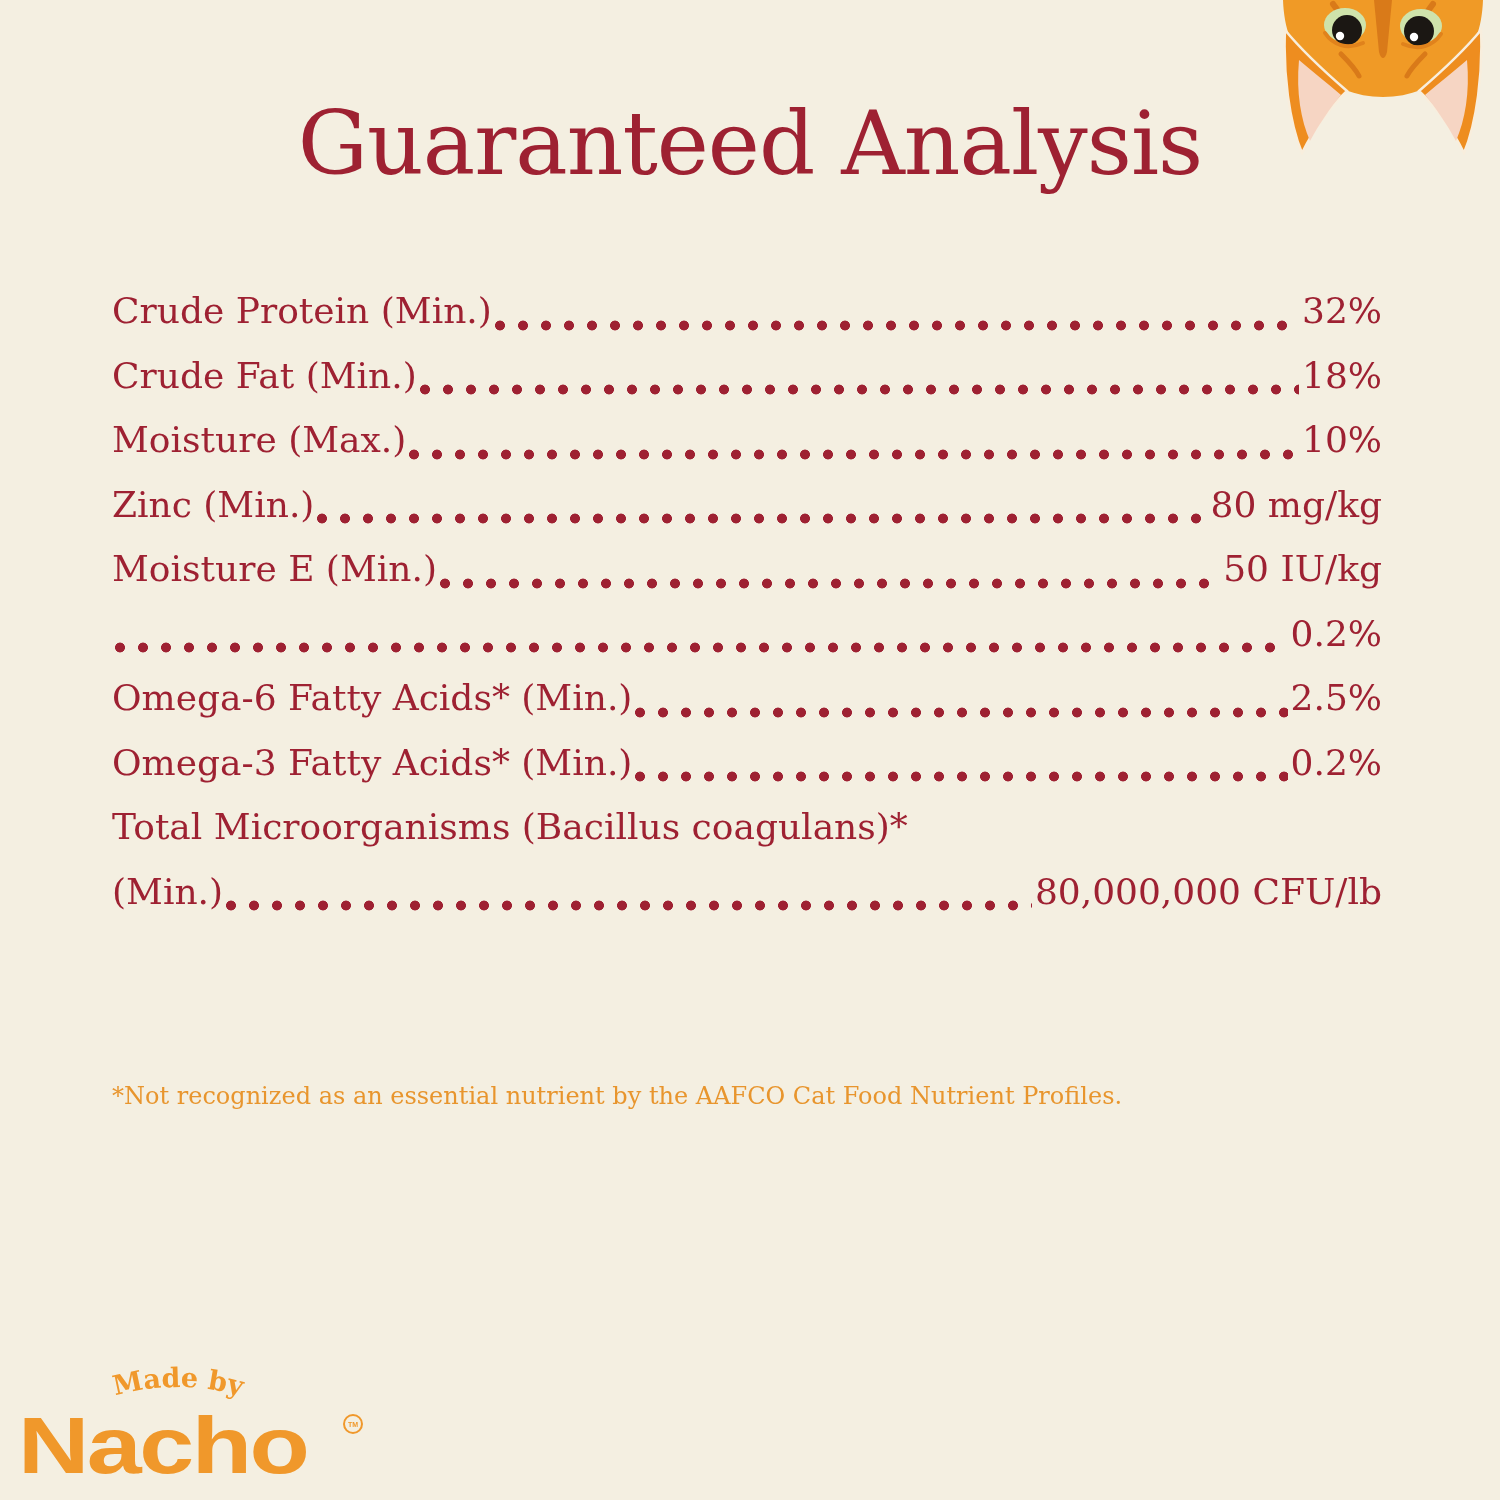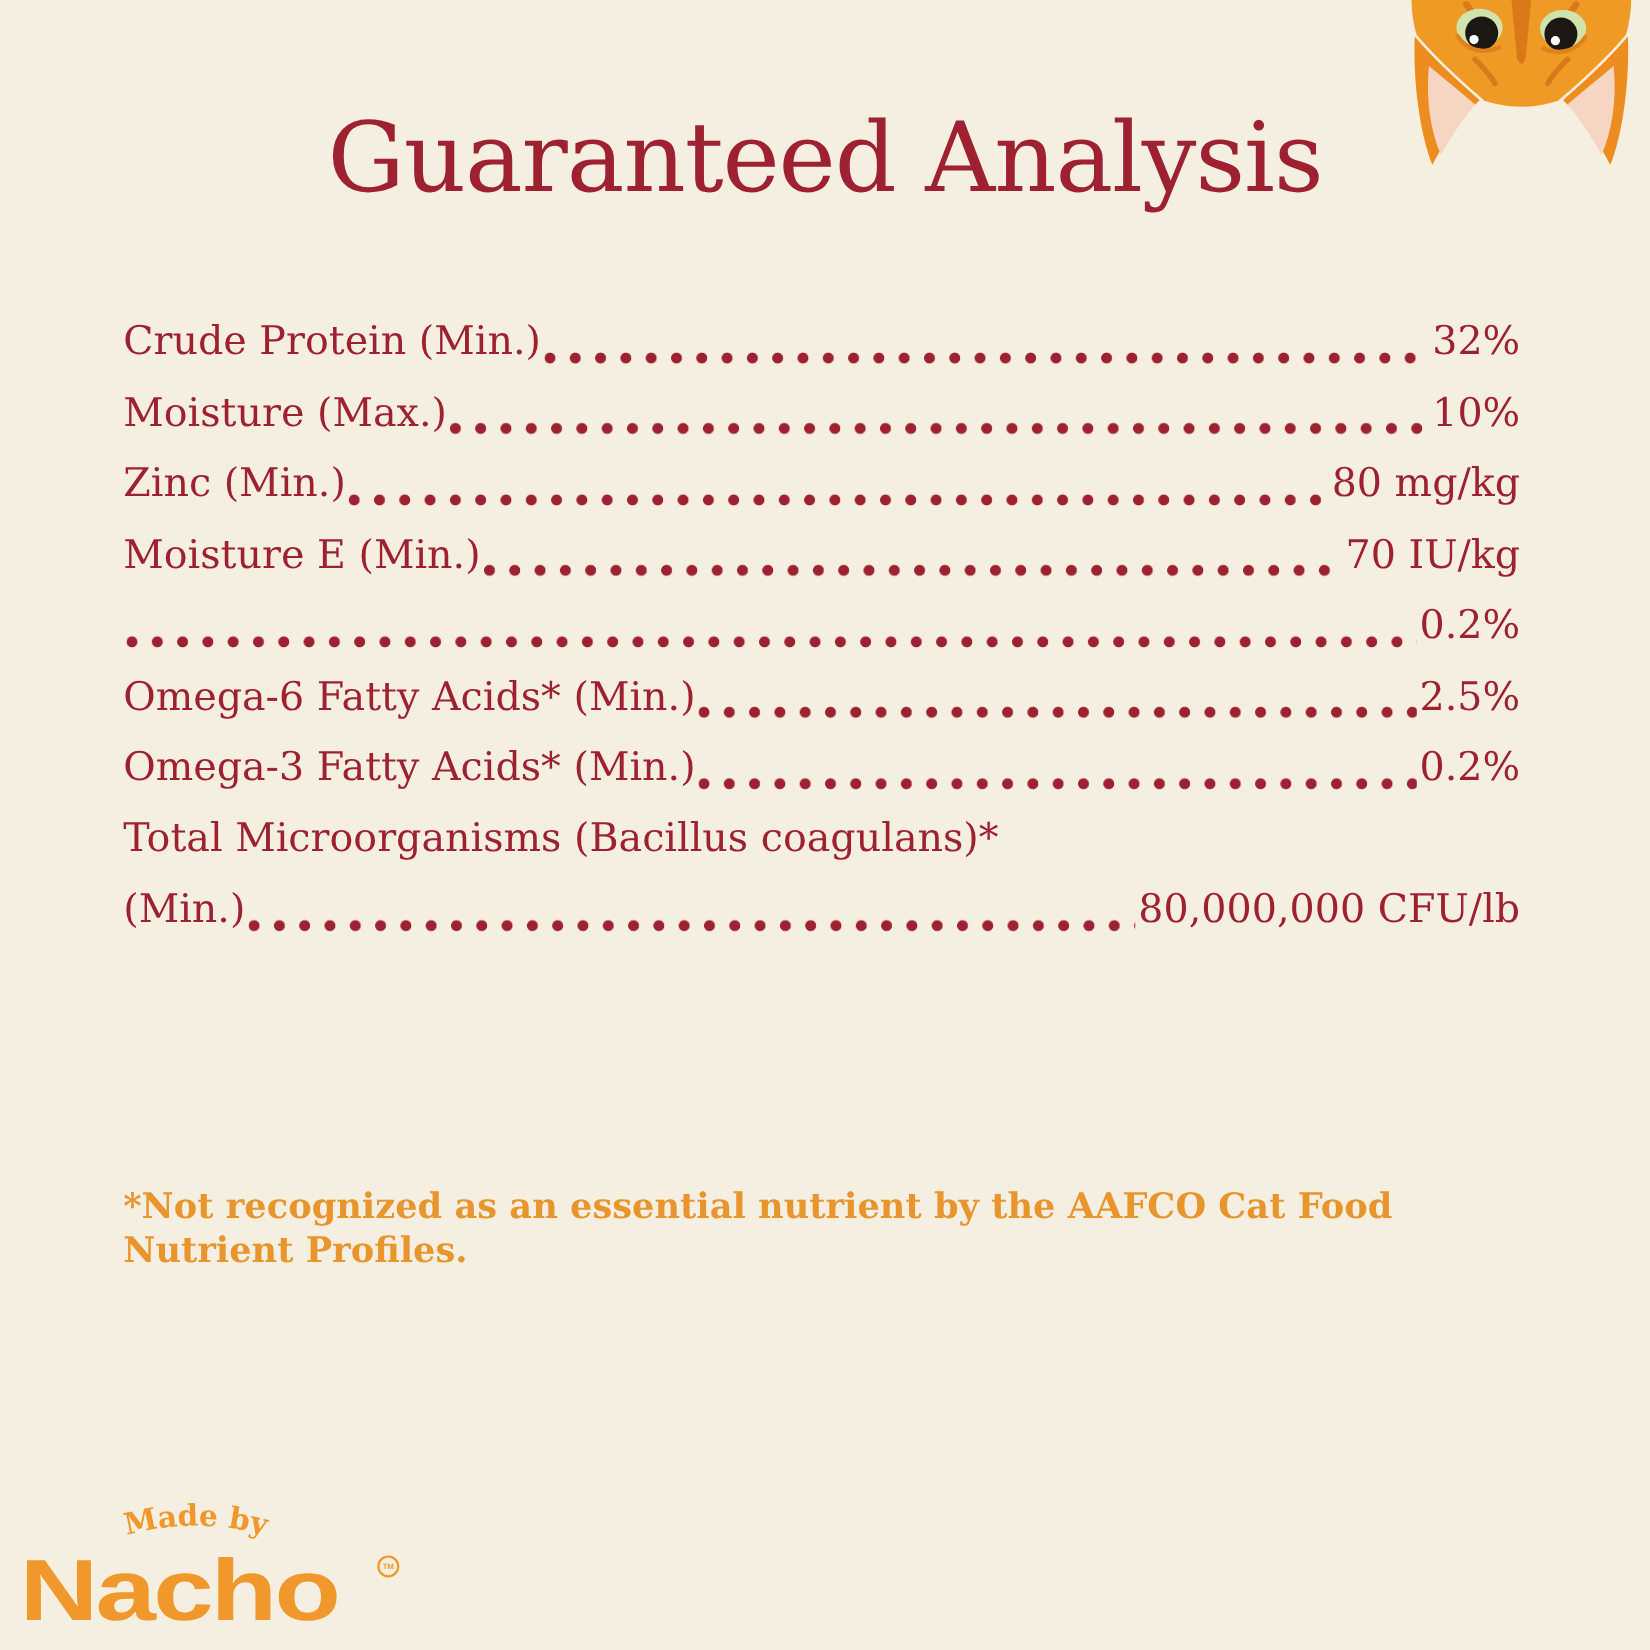--- a/index.html
+++ b/index.html
@@ -44,23 +44,22 @@
     background-image: radial-gradient(circle at 5px 5.5px, var(--red, #9e2132) 4.6px, rgba(0,0,0,0) 5.3px);
     background-size: 23px 11px;
     background-repeat: repeat-x;
   }
 
   
   .footnote {
     position: absolute;
     left: 112px; right: 95px; top: 1076px;
     color: var(--orange, #e8952d);
-    font-size: 32px;
+    font-size: 24px;
     line-height: 40px;
-    font-weight: bold;
   }
   .footnote p { margin: 0 0 26px 0; }
 
   
   .logo { position: absolute; left: 18px; top: 1352px; width: 400px; height: 150px; }
   .madeby { position: absolute; left: 40px; top: 0; width: 240px; height: 62px; overflow: visible; }
   .madeby text {
     font-family: "DejaVu Serif", serif;
     font-weight: bold;
     font-size: 27px;
@@ -129,33 +128,38 @@
 
   <h1 class="title">Guaranteed Analysis</h1>
 
   <div class="analysis" id="analysis-list">
       <div class="row">
         <span class="lab">Crude Protein (Min.)</span>
         <span class="dots"></span>
         <span class="val">32%</span>
       </div>
       <div class="row">
+        <span class="lab">Crude Fat (Min.)</span>
+        <span class="dots"></span>
+        <span class="val">18%</span>
+      </div>
+      <div class="row">
         <span class="lab">Moisture (Max.)</span>
         <span class="dots"></span>
         <span class="val">10%</span>
       </div>
       <div class="row">
         <span class="lab">Zinc (Min.)</span>
         <span class="dots"></span>
         <span class="val">80 mg/kg</span>
       </div>
       <div class="row">
         <span class="lab">Moisture E (Min.)</span>
         <span class="dots"></span>
-        <span class="val">70 IU/kg</span>
+        <span class="val">50 IU/kg</span>
       </div>
       <div class="row">
         <span class="dots"></span>
         <span class="val">0.2%</span>
       </div>
       <div class="row">
         <span class="lab">Omega-6 Fatty Acids* (Min.)</span>
         <span class="dots"></span>
         <span class="val">2.5%</span>
       </div>

